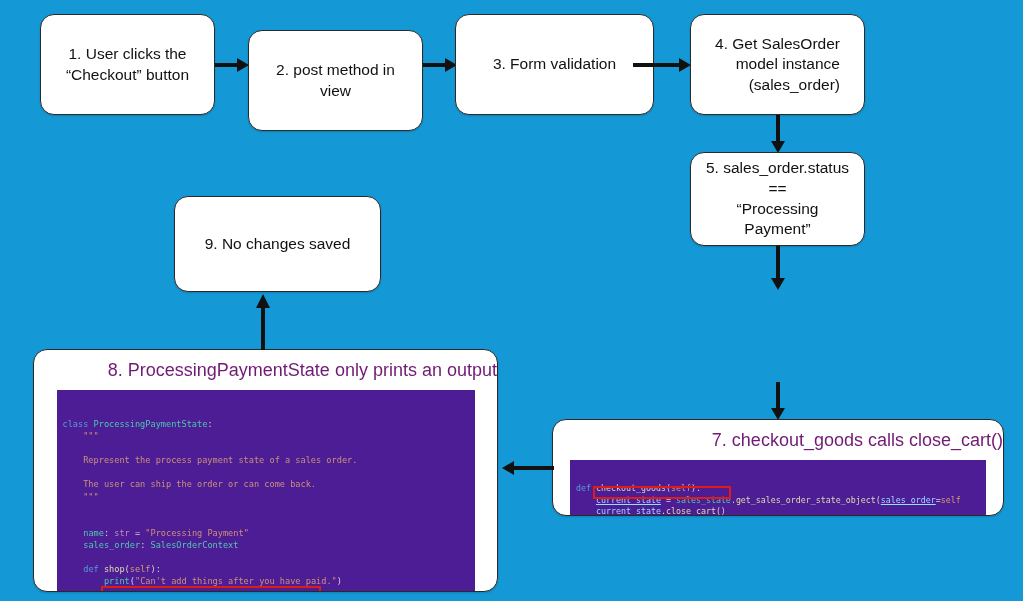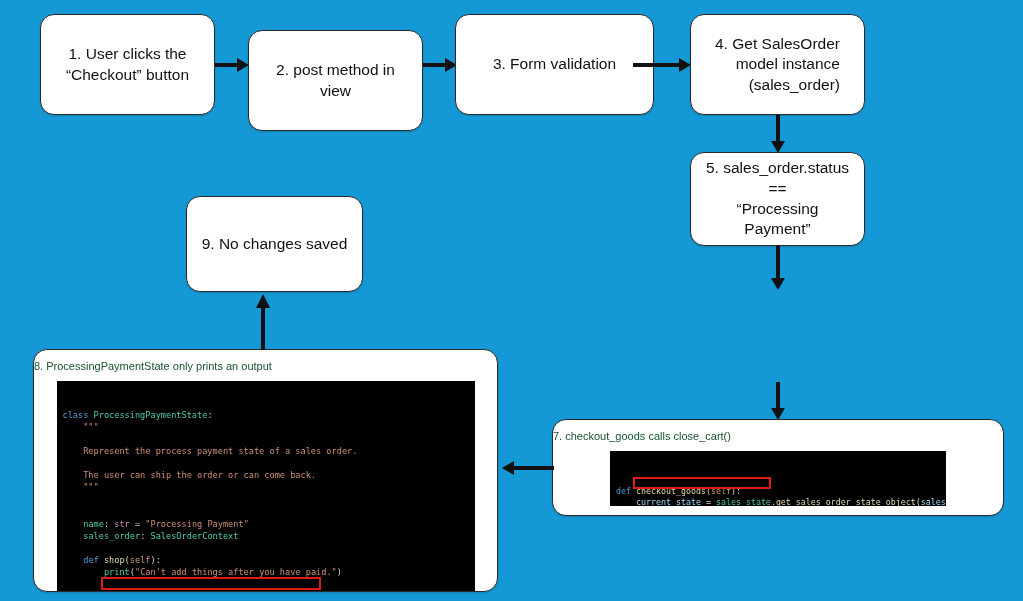--- a/index.html
+++ b/index.html
@@ -46,31 +46,31 @@
   
   .node.code-node {
     flex-direction: column;
     align-items: center;
     justify-content: flex-start;
     padding: 0;
     overflow: hidden;
   }
   .node.code-node .title {
     width: 100%;
-    text-align: left;
-    font-size: 11px;
-    color: #14532d;
+    text-align: right;
+    font-size: 18px;
+    color: #701a75;
     padding-top: 9px;
     padding-bottom: 7px;
     box-sizing: border-box;
   }
 
   
   .code-panel {
-    background: #000000;
+    background: #4c1d95;
     color: #d4d4d4;
     font-family: "DejaVu Sans Mono", monospace;
     text-align: left;
     box-sizing: border-box;
     overflow: hidden;
     white-space: pre;
     position: relative;
   }
   .code-line {
     white-space: pre;
@@ -172,21 +172,21 @@
 
   <div class="conn" style="left:769px; top:382px; width:18px; height:38px;">
     <svg width="18" height="38" viewBox="0 0 18 38">
       <line x1="9" y1="0" x2="9" y2="28" stroke="#111" stroke-width="4"></line>
       <polygon points="2,26 9,38 16,26" fill="#111"></polygon>
     </svg>
   </div>
 
   <div class="node code-node" style="left:552px; top:419px; width:452px; height:97px;">
     <div class="title">7. checkout_goods calls close_cart()</div>
-    <div class="code-panel" id="code7" style="width:336px; height:55px; font-size:8.3px; line-height:11.6px; padding:12px 6px;">
+    <div class="code-panel" id="code7" style="width:416px; height:55px; font-size:8.3px; line-height:11.6px; padding:0 6px;">
       <span class="code-line"><span class="t-kw">def </span><span class="t-fn">checkout_goods</span><span class="t-punc">(</span><span class="t-self">self</span><span class="t-punc">):</span></span><span class="code-line"><span class="t-plain">    </span><span class="t-var">current_state</span><span class="t-plain"> = </span><span class="t-cls">sales_state</span><span class="t-plain">.</span><span class="t-fn">get_sales_order_state_object</span><span class="t-punc">(</span><span class="t-var">sales_order</span><span class="t-plain">=</span><span class="t-self">self</span></span><span class="code-line"><span class="t-plain">    </span><span class="t-var">current_state</span><span class="t-plain">.</span><span class="t-fn">close_cart</span><span class="t-punc">()</span></span>
     <div class="code-highlight" id="hl7" style="display: block; left: 22.96px; top: 26.2px; width: 137.74px; height: 12.6px;"></div></div>
   </div>
 
   <div class="conn" style="left:500px; top:459px; width:54px; height:18px;">
     <svg width="54" height="18" viewBox="0 0 54 18">
       <line x1="54" y1="9" x2="12" y2="9" stroke="#111" stroke-width="4"></line>
       <polygon points="14,2 2,9 14,16" fill="#111"></polygon>
     </svg>
   </div>
@@ -198,17 +198,17 @@
     <div class="code-highlight" id="hl8" style="display: block; left: 44.36px; top: 196.6px; width: 219.97px; height: 13.1px;"></div></div>
   </div>
 
   <div class="conn" style="left:254px; top:292px; width:18px; height:58px;">
     <svg width="18" height="58" viewBox="0 0 18 58">
       <line x1="9" y1="58" x2="9" y2="14" stroke="#111" stroke-width="4"></line>
       <polygon points="2,16 9,2 16,16" fill="#111"></polygon>
     </svg>
   </div>
 
-  <div class="node" style="left:174px; top:196px; width:177px; height:96px;margin-left:12px;">
+  <div class="node" style="left:174px; top:196px; width:207px; height:96px;">
     <span class="label">9. No changes saved</span>
   </div>
 
 </div>
 
 </body></html>

